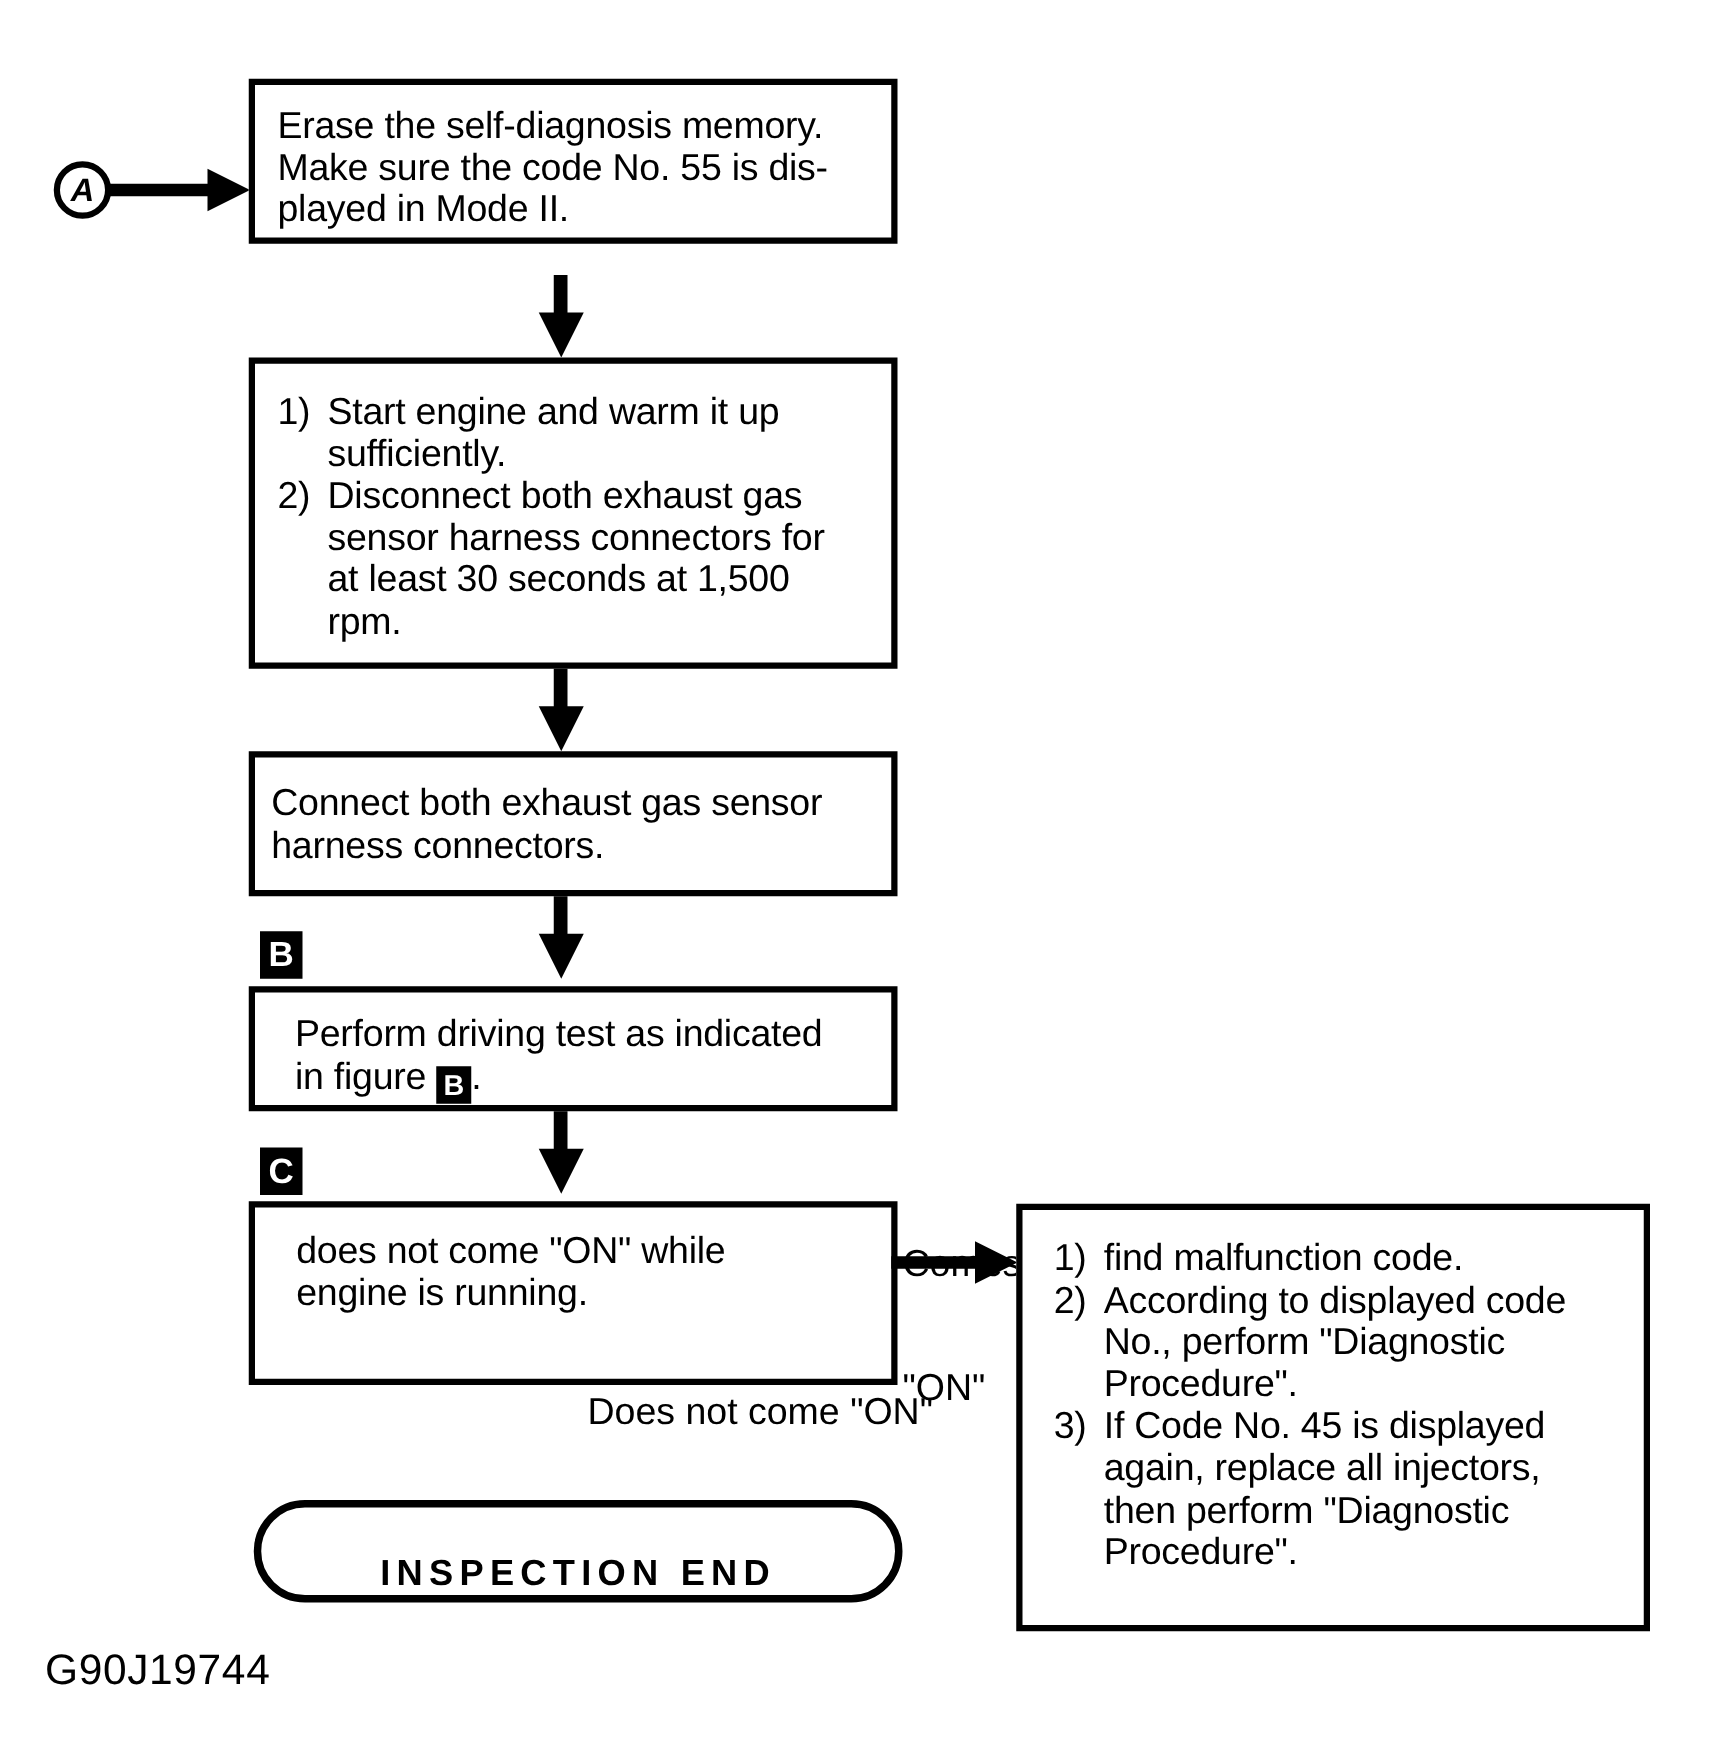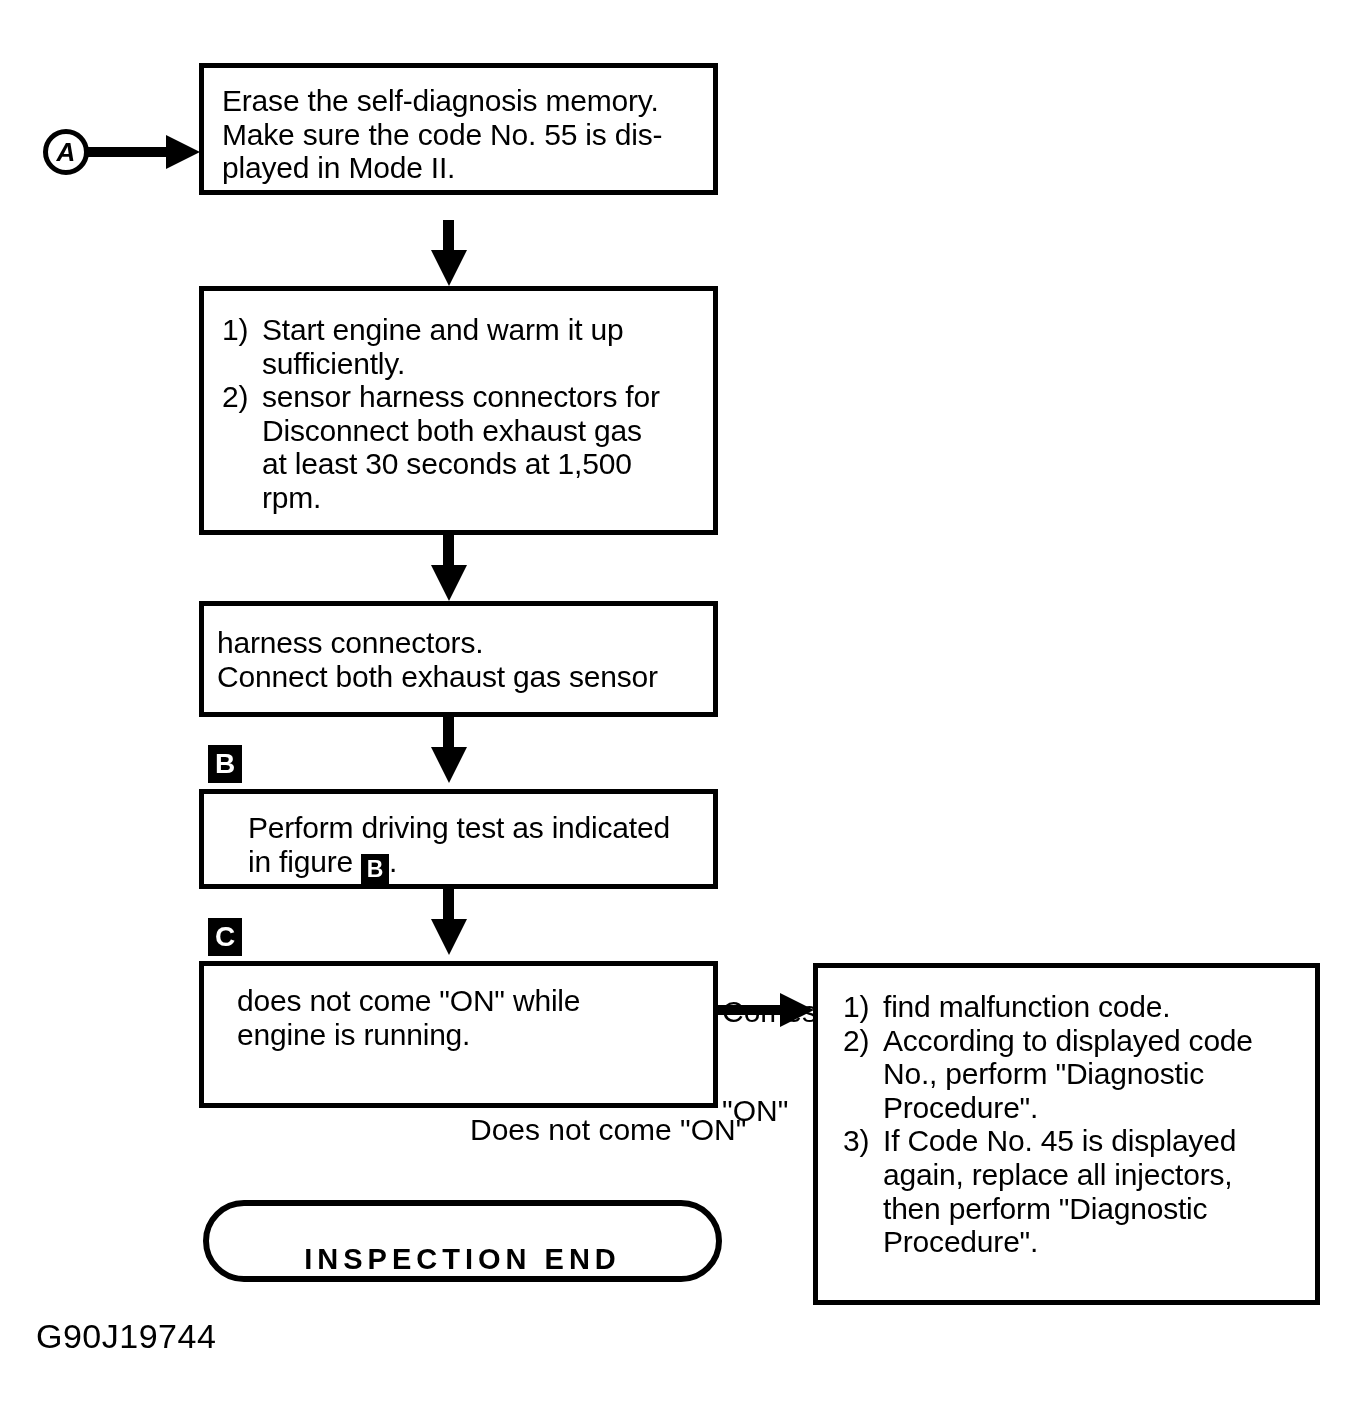--- a/index.html
+++ b/index.html
@@ -167,44 +167,44 @@
     <div class="nrow">
       <div class="num">1)</div>
       <div class="txt">
         <div>Start engine and warm it up</div>
         <div>sufficiently.</div>
       </div>
     </div>
     <div class="nrow">
       <div class="num">2)</div>
       <div class="txt">
+        <div>Disconnect both exhaust gas</div>
         <div>sensor harness connectors for</div>
-        <div>Disconnect both exhaust gas</div>
         <div>at least 30 seconds at 1,500</div>
         <div>rpm.</div>
       </div>
     </div>
   </div>
 
   <div class="vline" style="left:443px; top:535px; width:11px; height:45px;"></div>
   <div class="arrow-down" style="left:431px; top:565px;"></div>
 
   <div class="pbox" style="left:199px; top:601px; width:519px; height:116px; padding:20px 0 0 13px;">
+    <div>Connect both exhaust gas sensor</div>
     <div>harness connectors.</div>
-    <div>Connect both exhaust gas sensor</div>
   </div>
 
   <div class="vline" style="left:443px; top:717px; width:11px; height:45px;"></div>
   <div class="arrow-down" style="left:431px; top:747px;"></div>
 
   <div class="sqmark" style="left:208px; top:745px; width:34px; height:38px;">
     <span>B</span>
   </div>
 
-  <div class="pbox" style="left:199px; top:789px; width:519px; height:100px; padding:17px 0 0 44px;">
+  <div class="pbox" style="left:199px; top:789px; width:519px; height:100px; padding:17px 0 0 32px;">
     <div>Perform driving test as indicated</div>
     <div>
       <span>in figure </span><span class="sqmark-inline">B</span><span>.</span>
     </div>
   </div>
 
   <div class="vline" style="left:443px; top:889px; width:11px; height:45px;"></div>
   <div class="arrow-down" style="left:431px; top:919px;"></div>
 
   <div class="sqmark" style="left:208px; top:918px; width:34px; height:38px;">

